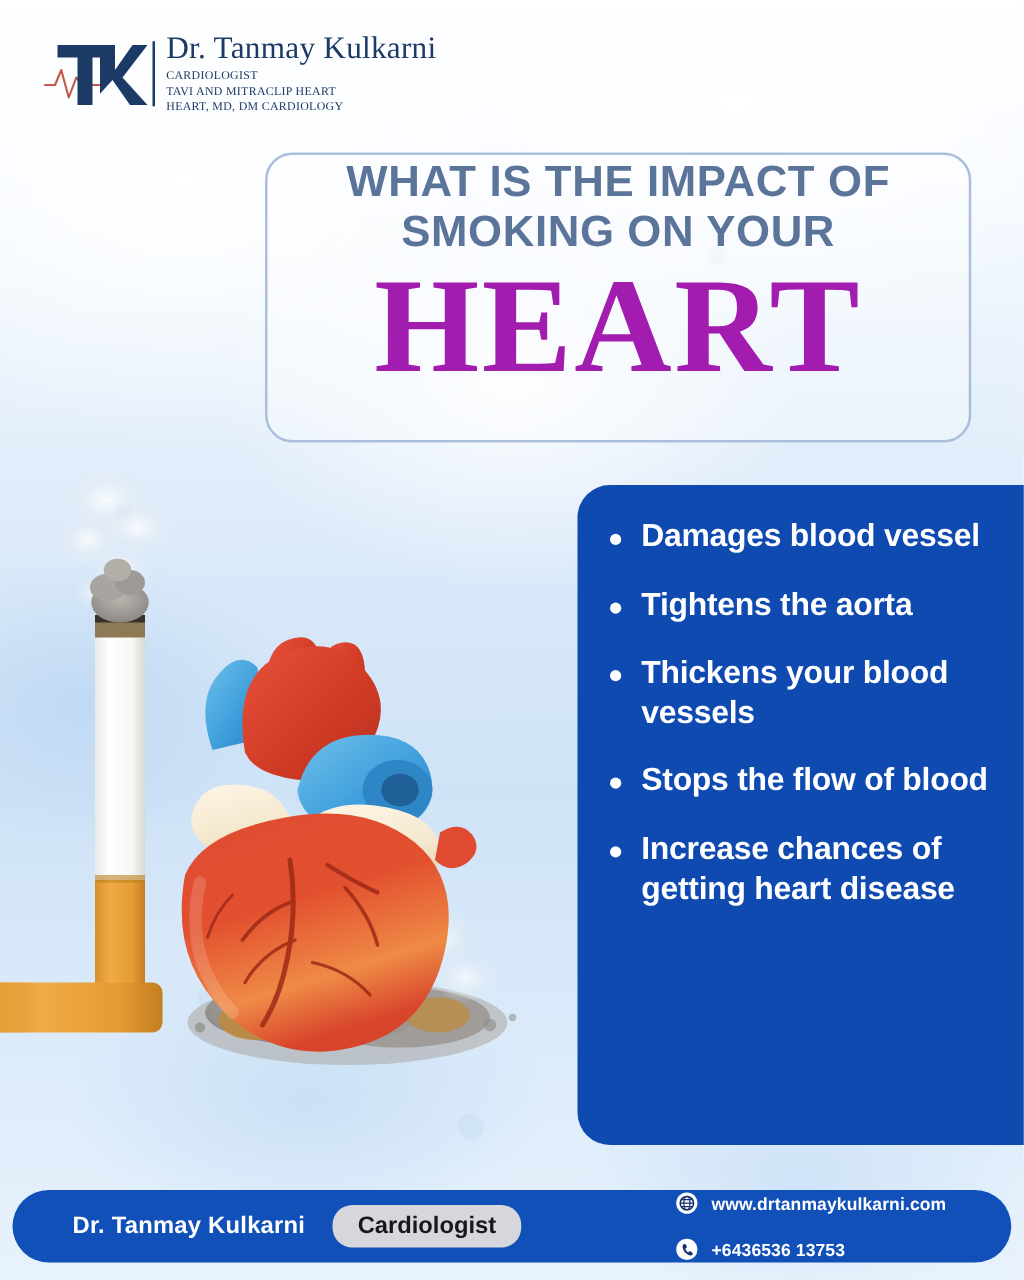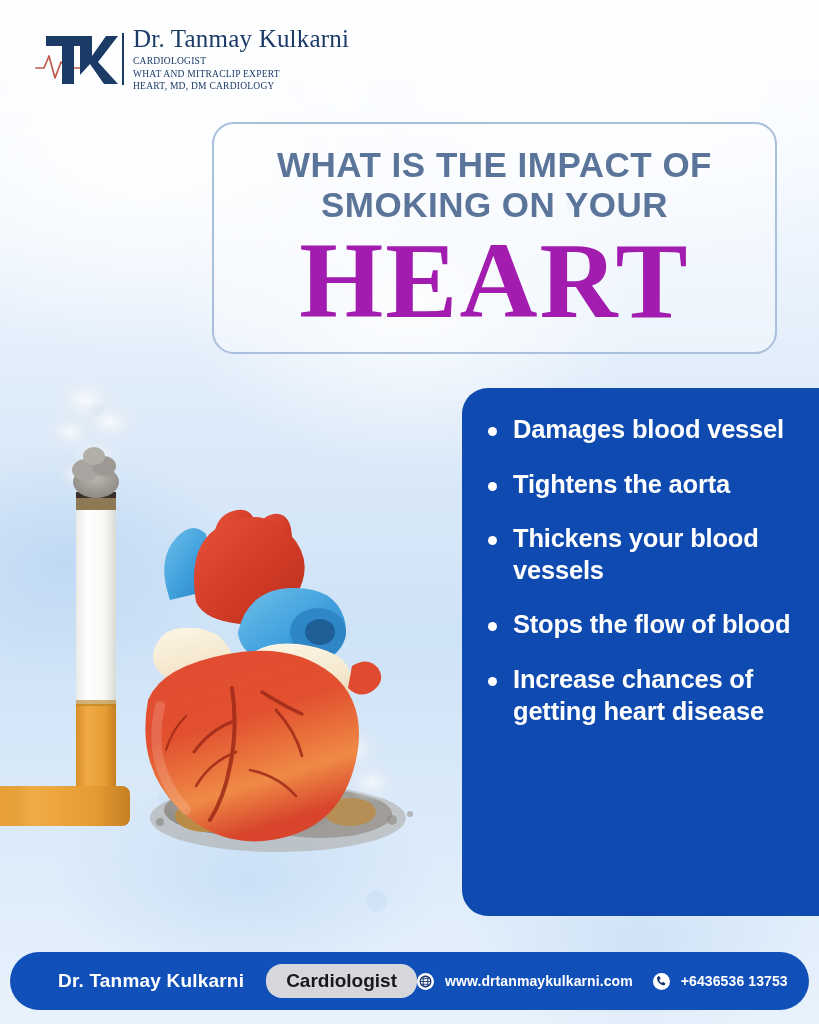--- a/index.html
+++ b/index.html
@@ -52,21 +52,21 @@
     margin-top:3px;white-space:nowrap;
   }
 
   
   .title-card{
     position:absolute;left:212px;top:122px;width:565px;height:232px;
     border:2px solid #a9bfdc;border-radius:22px;
     background:rgba(255,255,255,.30);
     box-sizing:border-box;
     display:flex;flex-direction:column;align-items:center;justify-content:flex-start;
-    padding-top:21px;
+    padding-top:2px;
   }
   .title-kicker{
     font-size:35px;font-weight:bold;color:#5b7499;
     letter-spacing:.5px;line-height:1.15;text-align:center;
     text-transform:uppercase;width:100%;
   }
   .title-main{
     font-family:"Liberation Serif",serif;
     font-size:108px;font-weight:bold;color:#a21caf;
     letter-spacing:2px;line-height:.98;margin-top:2px;text-align:center;width:100%;
@@ -103,21 +103,21 @@
     display:flex;align-items:center;box-sizing:border-box;padding:0 26px 0 48px;
   }
   .footer-name{
     color:#ffffff;font-size:19px;font-weight:bold;letter-spacing:.2px;white-space:nowrap;
   }
   .footer-badge{
     margin-left:22px;background:#d5d7dd;color:#17181c;
     font-size:19px;font-weight:bold;border-radius:16px;
     padding:6px 20px;white-space:nowrap;
   }
-  .footer-contact{margin-left:auto;display:flex;gap:20px;padding-right:26px;}
+  .footer-contact{margin-left:auto;display:flex;flex-direction:column;gap:20px;padding-right:26px;}
   .contact-row{display:flex;align-items:center;}
   .contact-icon{
     width:17px;height:17px;border-radius:50%;background:#ffffff;
     flex:0 0 auto;margin-right:11px;display:flex;align-items:center;justify-content:center;
   }
   .contact-icon svg{display:block;}
   .contact-text{color:#ffffff;font-size:14px;font-weight:bold;letter-spacing:.1px;white-space:nowrap;}
 </style>
 </head>
 <body>
@@ -132,21 +132,21 @@
     <svg class="logo-mark" viewBox="0 0 92 66">
       <path d="M8 42 L16 42 L21 30 L27 52 L33 36 L38 42 L52 42" fill="none" stroke="#c15a4a" stroke-width="1.7" stroke-linejoin="round" stroke-linecap="round"></path>
       <path d="M18 10 L62 10 L62 20 L46 20 L46 58 L34 58 L34 20 L18 20 Z" fill="#1b3a66"></path>
       <path d="M52 10 L64 10 L64 30 L78 10 L90 10 L70 36 L90 58 L76 58 L62 38 L52 49 Z" fill="#1b3a66"></path>
     </svg>
     <div class="logo-divider"></div>
     <div class="logo-text">
       <div class="logo-name">Dr. Tanmay Kulkarni</div>
       <div class="logo-cred">
         <div>CARDIOLOGIST</div>
-        <div>WHAT AND MITRACLIP EXPERT</div>
+        <div>TAVI AND MITRACLIP HEART</div>
         <div>HEART, MD, DM CARDIOLOGY</div>
       </div>
     </div>
   </div>
 
   <div class="art">
     <svg width="470" height="560" viewBox="0 0 470 560">
       <defs>
         <linearGradient id="gHeart" x1="0" y1="0" x2="0.35" y2="1">
           <stop offset="0%" stop-color="#e14b32"></stop>

